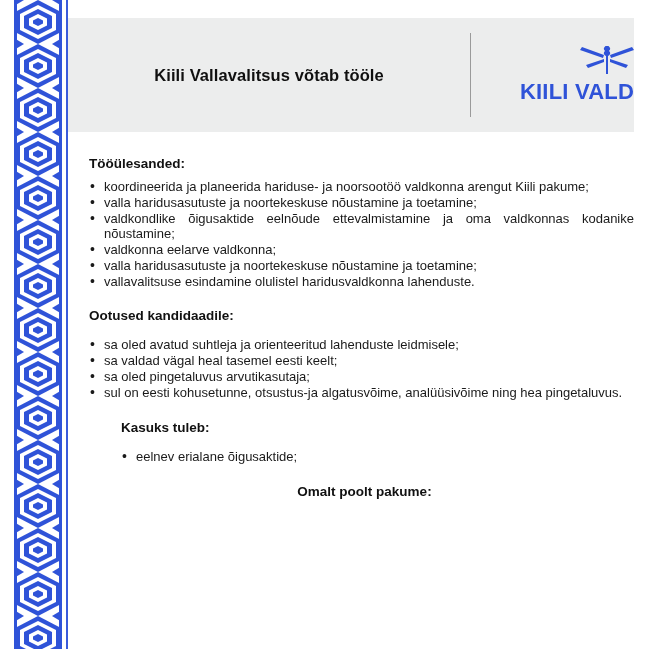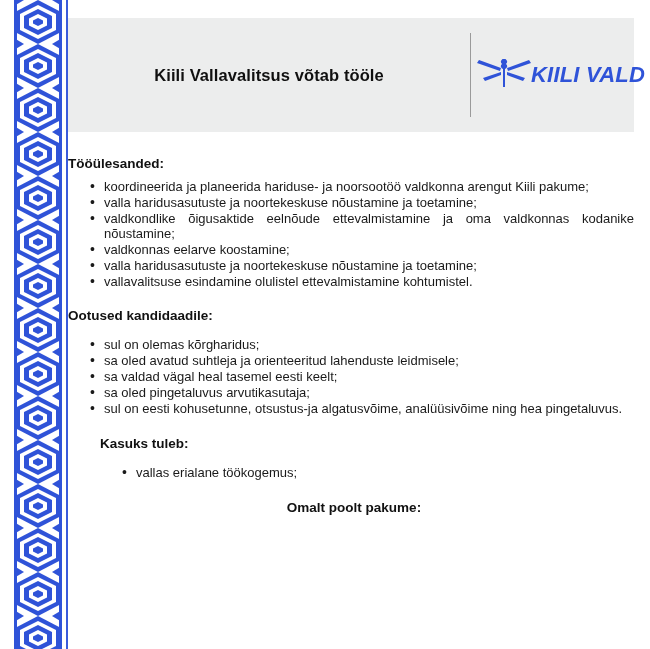--- a/index.html
+++ b/index.html
@@ -75,24 +75,24 @@
   }
   .header-divider {
     width: 1px;
     height: 84px;
     background: #9a9a9a;
     flex: 0 0 1px;
   }
   .logo-area {
     flex: 1 1 auto;
     display: flex;
-    align-items: center;
+    flex-direction: column;
+    align-items: flex-end;
     justify-content: center;
     padding-left: 4px;
-    font-style: italic;
   }
   .logo-mark {
     line-height: 0;
     margin-bottom: 3px;
   }
   .logo-text {
     font-size: 22px;
     font-weight: bold;
     color: #2f53d8;
     letter-spacing: 0.2px;
@@ -103,21 +103,21 @@
   .content {
     position: absolute;
     left: 68px;
     top: 156px;
     width: 572px;
   }
   .section-title {
     font-size: 13.5px;
     font-weight: bold;
     color: #111111;
-    margin: 0 0 8px 0;
+    margin: 0 0 8px 21px;
   }
   .section + .section { margin-top: 14px; }
   ul.bullets {
     list-style: none;
     margin: 0 0 0 0;
     padding: 0 0 0 22px;
   }
   ul.bullets li {
     position: relative;
     font-size: 13px;
@@ -191,41 +191,40 @@
   </div>
 
   <div class="content">
 
     <div class="section">
       <div class="section-title">Tööülesanded:</div>
       <ul class="bullets tight">
         <li>koordineerida ja planeerida hariduse- ja noorsootöö valdkonna arengut Kiili pakume;</li>
         <li>valla haridusasutuste ja noortekeskuse nõustamine ja toetamine;</li>
         <li>valdkondlike õigusaktide eelnõude ettevalmistamine ja oma valdkonnas kodanike nõustamine;</li>
-        <li>valdkonnas eelarve koostamine;</li>
+        <li>valdkonna eelarve valdkonna;</li>
         <li>valla haridusasutuste ja noortekeskuse nõustamine ja toetamine;</li>
-        <li>vallavalitsuse esindamine olulistel ettevalmistamine kohtumistel.</li>
+        <li>vallavalitsuse esindamine olulistel haridusvaldkonna lahenduste.</li>
       </ul>
     </div>
 
     <div class="section" style="margin-top:18px;">
       <div class="section-title">Ootused kandidaadile:</div>
       <ul class="bullets tight" style="margin-top:14px;">
-        <li>sul on olemas kõrgharidus;</li>
         <li>sa oled avatud suhtleja ja orienteeritud lahenduste leidmisele;</li>
         <li>sa valdad vägal heal tasemel eesti keelt;</li>
         <li>sa oled pingetaluvus arvutikasutaja;</li>
         <li>sul on eesti kohusetunne, otsustus-ja algatusvõime, analüüsivõime ning hea pingetaluvus.</li>
       </ul>
     </div>
 
     <div class="section" style="margin-top:20px;padding-left:32px;">
       <div class="section-title">Kasuks tuleb:</div>
       <ul class="bullets tight" style="margin-top:14px;">
-        <li>vallas erialane töökogemus;</li>
+        <li>eelnev erialane õigusaktide;</li>
       </ul>
     </div>
 
     <div class="section" style="margin-top:20px;text-align:center;">
       <div class="section-title">Omalt poolt pakume:</div>
     </div>
 
   </div>
 </div>
 

